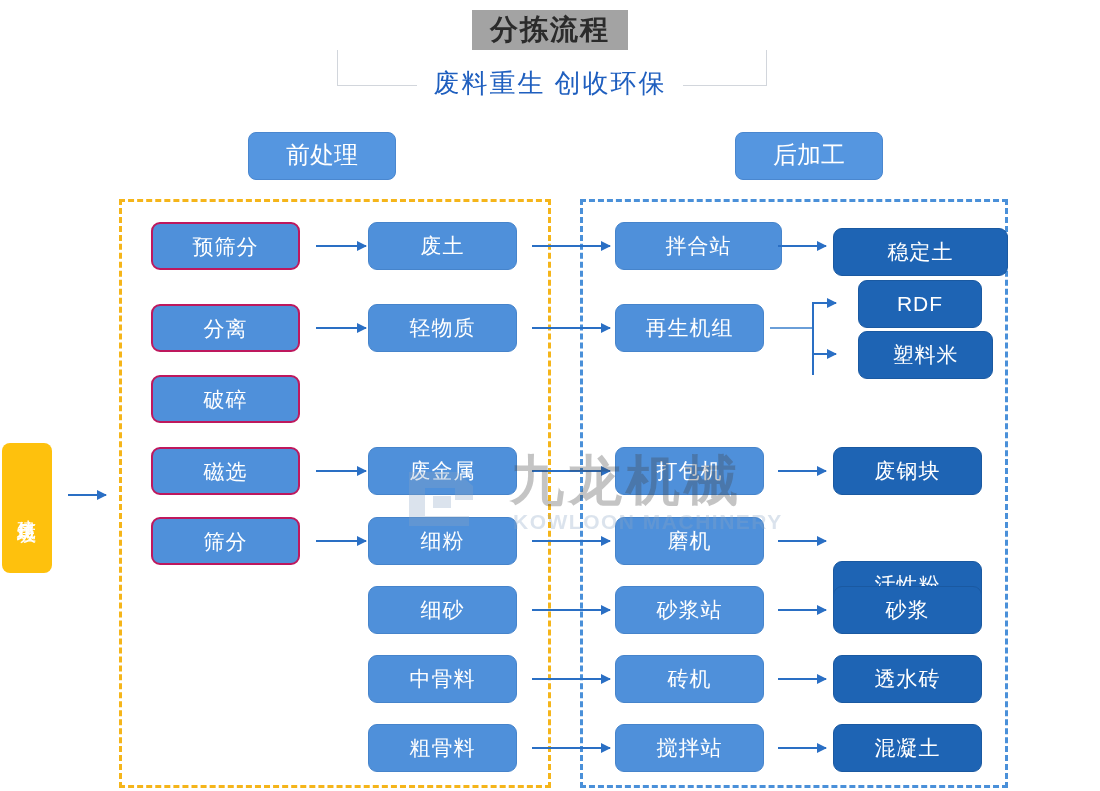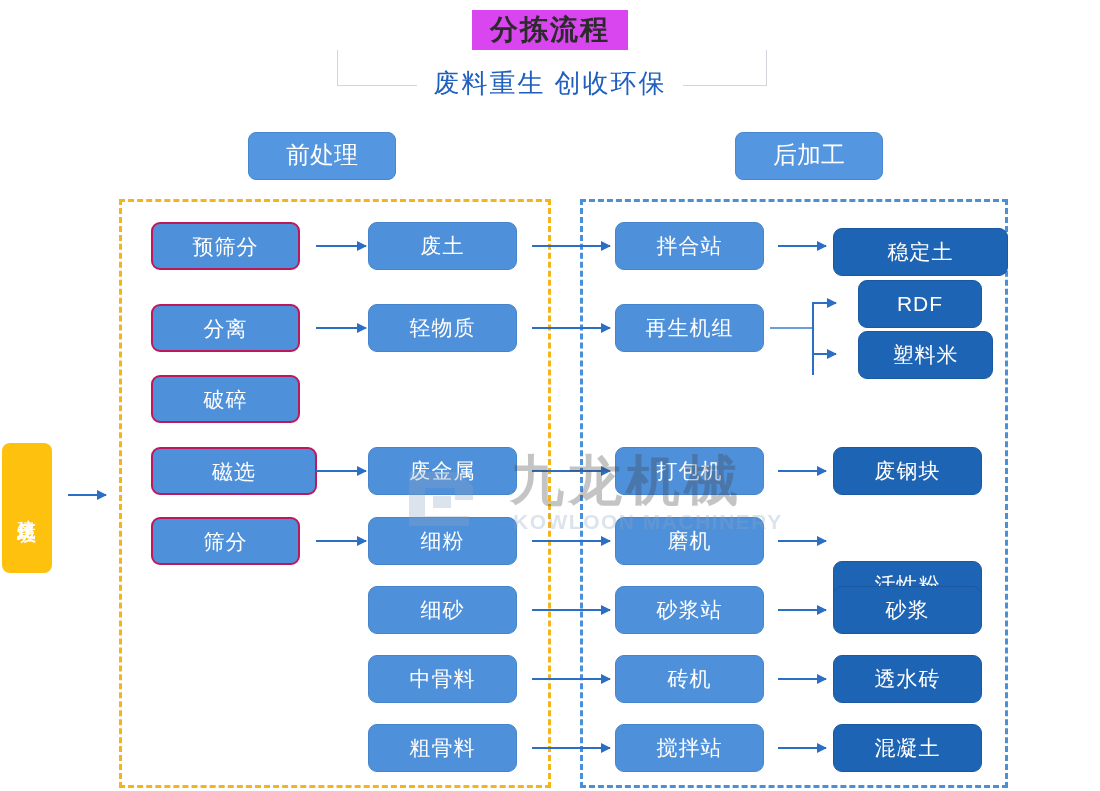--- a/index.html
+++ b/index.html
@@ -15,21 +15,21 @@
   .hdr-frame {
     position: absolute; left: 337px; top: 30px; width: 430px; height: 56px;
     border: 1px solid #d2d6dc; background: transparent;
   }
   .hdr-title {
     position: absolute; left: 0; top: 10px; width: 1100px;
     text-align: center; font-size: 28px; font-weight: bold;
     color: #2b2b2b; letter-spacing: 2px; line-height: 40px;
     background: #ffffff; padding: 0;
   }
-  .hdr-title span { background:#d946ef; padding: 0 18px; display:inline-block; }
+  .hdr-title span { background:#a3a3a3; padding: 0 18px; display:inline-block; }
   .hdr-sub {
     position: absolute; left: 0; top: 63px; width: 1100px;
     text-align: center; font-size: 26px; color: #1f5fbf;
     letter-spacing: 2px; line-height: 40px;
   }
   .hdr-sub span { background:#fff; padding: 0 16px; display:inline-block; }
 
   
   .stage-label {
     position: absolute; height: 48px; line-height: 44px;
@@ -110,21 +110,21 @@
 
   <div class="region region-pre"></div>
   <div class="region region-post"></div>
 
   <div class="source-box">建筑垃圾</div>
   <div class="arrow" style="left:68px; top:494px; width:38px;"></div>
 
   <div class="node c1" style="left:151px; top:222px; width:149px;">预筛分</div>
   <div class="node c1" style="left:151px; top:304px; width:149px;">分离</div>
   <div class="node c1" style="left:151px; top:375px; width:149px;">破碎</div>
-  <div class="node c1" style="left:151px; top:447px; width:166px;">磁选</div>
+  <div class="node c1" style="left:151px; top:447px; width:149px;">磁选</div>
   <div class="node c1" style="left:151px; top:517px; width:149px;">筛分</div>
 
   <div class="arrow" style="left:316px; top:245px; width:50px;"></div>
   <div class="arrow" style="left:316px; top:327px; width:50px;"></div>
   <div class="arrow" style="left:316px; top:470px; width:50px;"></div>
   <div class="arrow" style="left:316px; top:540px; width:50px;"></div>
 
   <div class="node c2" style="left:368px; top:222px; width:149px;">废土</div>
   <div class="node c2" style="left:368px; top:304px; width:149px;">轻物质</div>
   <div class="node c2" style="left:368px; top:447px; width:149px;">废金属</div>
@@ -134,21 +134,21 @@
   <div class="node c2" style="left:368px; top:724px; width:149px;">粗骨料</div>
 
   <div class="arrow" style="left:532px; top:245px; width:78px;"></div>
   <div class="arrow" style="left:532px; top:327px; width:78px;"></div>
   <div class="arrow" style="left:532px; top:470px; width:78px;"></div>
   <div class="arrow" style="left:532px; top:540px; width:78px;"></div>
   <div class="arrow" style="left:532px; top:609px; width:78px;"></div>
   <div class="arrow" style="left:532px; top:678px; width:78px;"></div>
   <div class="arrow" style="left:532px; top:747px; width:78px;"></div>
 
-  <div class="node c3" style="left:615px; top:222px; width:149px;">拌合站</div>
+  <div class="node c3" style="left:615px; top:222px; width:167px;">拌合站</div>
   <div class="node c3" style="left:615px; top:304px; width:149px;">再生机组</div>
   <div class="node c3" style="left:615px; top:447px; width:149px;">打包机</div>
   <div class="node c3" style="left:615px; top:517px; width:149px;">磨机</div>
   <div class="node c3" style="left:615px; top:586px; width:149px;">砂浆站</div>
   <div class="node c3" style="left:615px; top:655px; width:149px;">砖机</div>
   <div class="node c3" style="left:615px; top:724px; width:149px;">搅拌站</div>
 
   <div class="arrow" style="left:778px; top:245px; width:48px;"></div>
   <div class="arrow" style="left:778px; top:470px; width:48px;"></div>
   <div class="arrow" style="left:778px; top:540px; width:48px;"></div>

